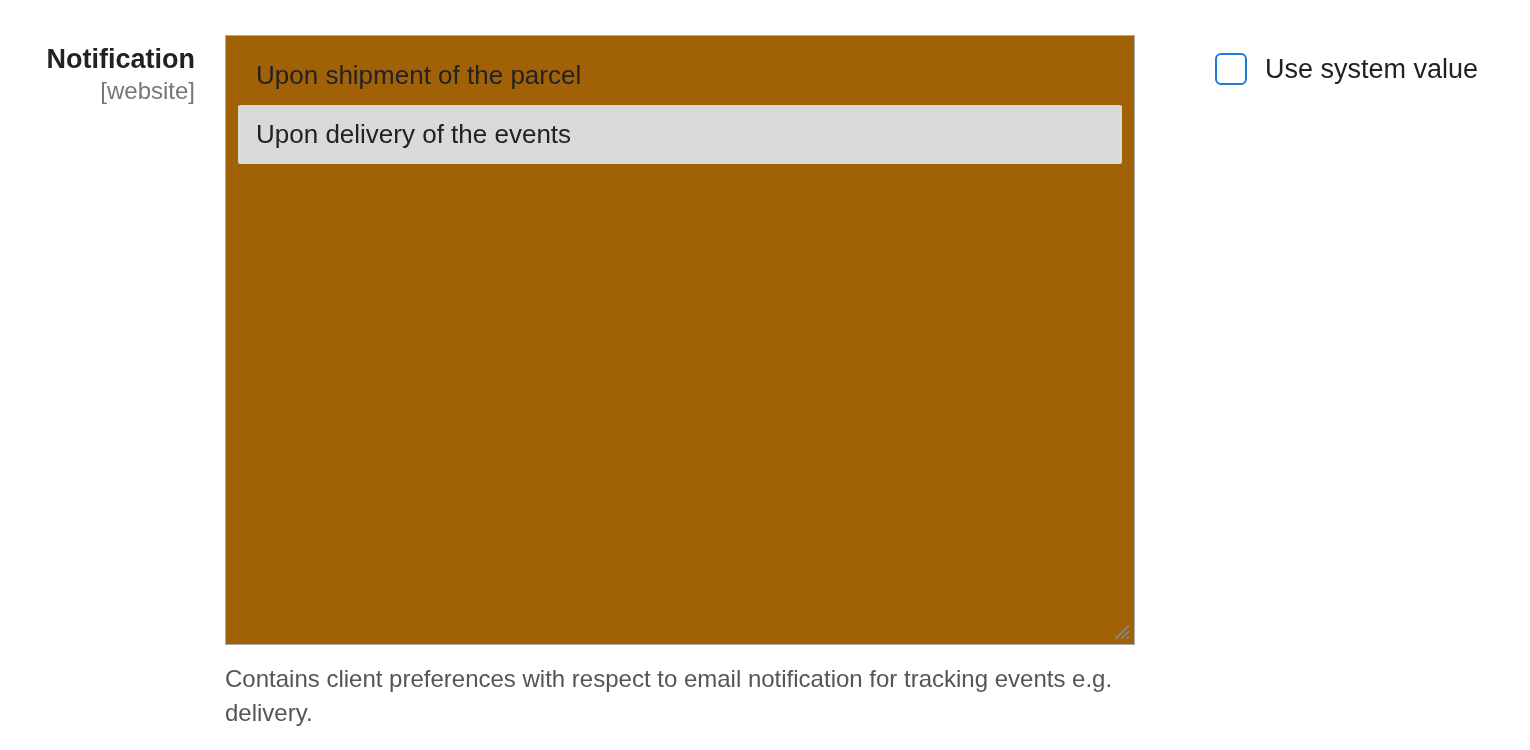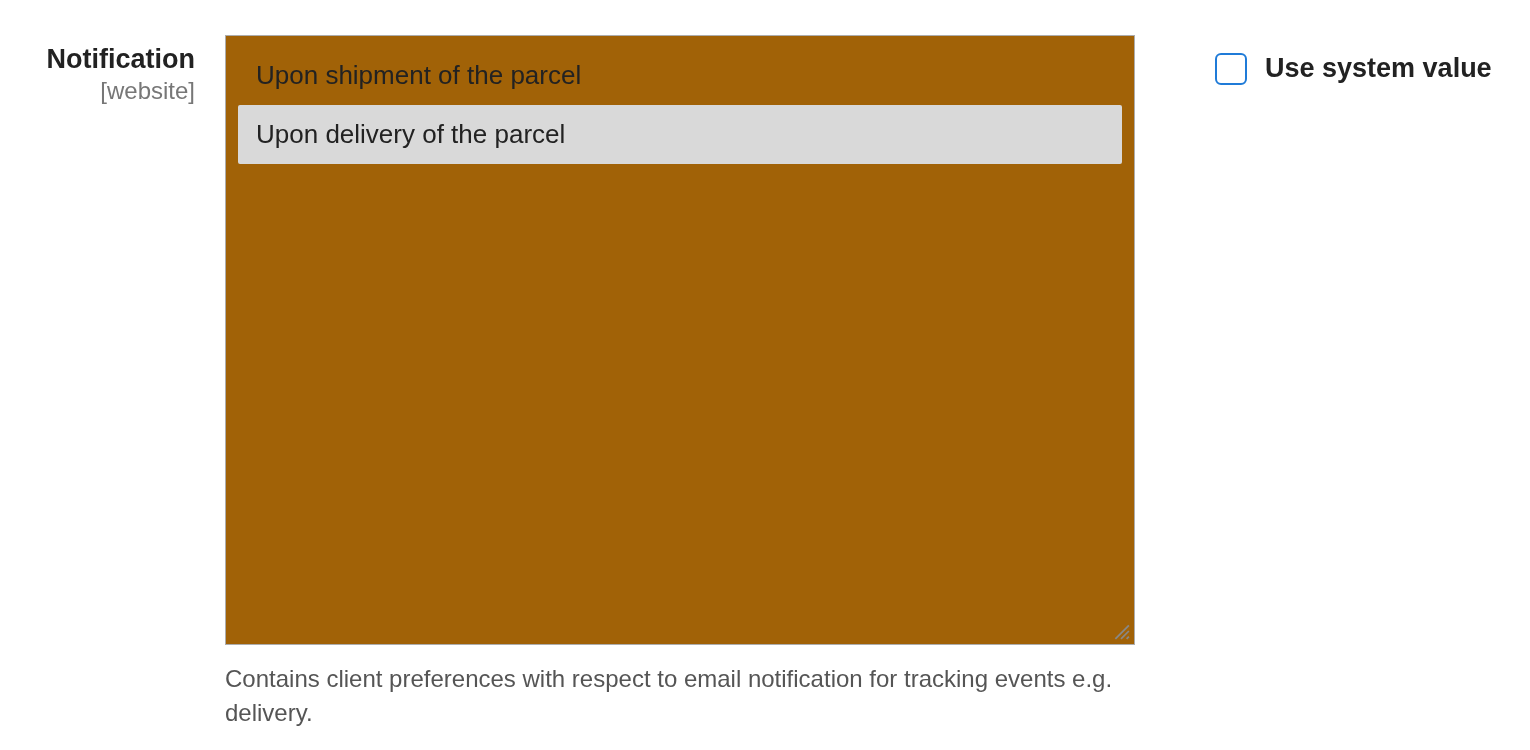--- a/index.html
+++ b/index.html
@@ -72,22 +72,21 @@
     font-size: 24px;
     color: #555;
     margin-top: 17px;
     line-height: 1.4;
     max-width: 910px;
   }
   .side-col {
     padding-left: 80px;
     padding-top: 18px;
     display: flex;
-    align-items: flex-start;
-    font-weight: bold;
+    align-items: center;
   }
   .checkbox {
     width: 32px;
     height: 32px;
     border: 2.5px solid #1f7bd8;
     border-radius: 6px;
     background: #fff;
     margin-right: 18px;
     flex-shrink: 0;
     cursor: pointer;
@@ -105,21 +104,21 @@
 
   <div class="label-col">
     <div class="label-main">Notification</div>
     <div class="label-scope">[website]</div>
   </div>
 
   <div class="field-col">
     <div class="listbox">
       <div class="listbox-inner">
         <div class="option">Upon shipment of the parcel</div>
-        <div class="option selected">Upon delivery of the parcel</div>
+        <div class="option selected">Upon delivery of the events</div>
       </div>
       <svg class="resize-icon" viewBox="0 0 16 16">
         <line x1="3" y1="15" x2="15" y2="3" stroke="currentColor" stroke-width="1.5"></line>
         <line x1="8" y1="15" x2="15" y2="8" stroke="currentColor" stroke-width="1.5"></line>
         <line x1="13" y1="15" x2="15" y2="13" stroke="currentColor" stroke-width="1.5"></line>
       </svg>
     </div>
     <div class="help-text">Contains client preferences with respect to email notification for tracking events e.g. delivery.</div>
   </div>
 

